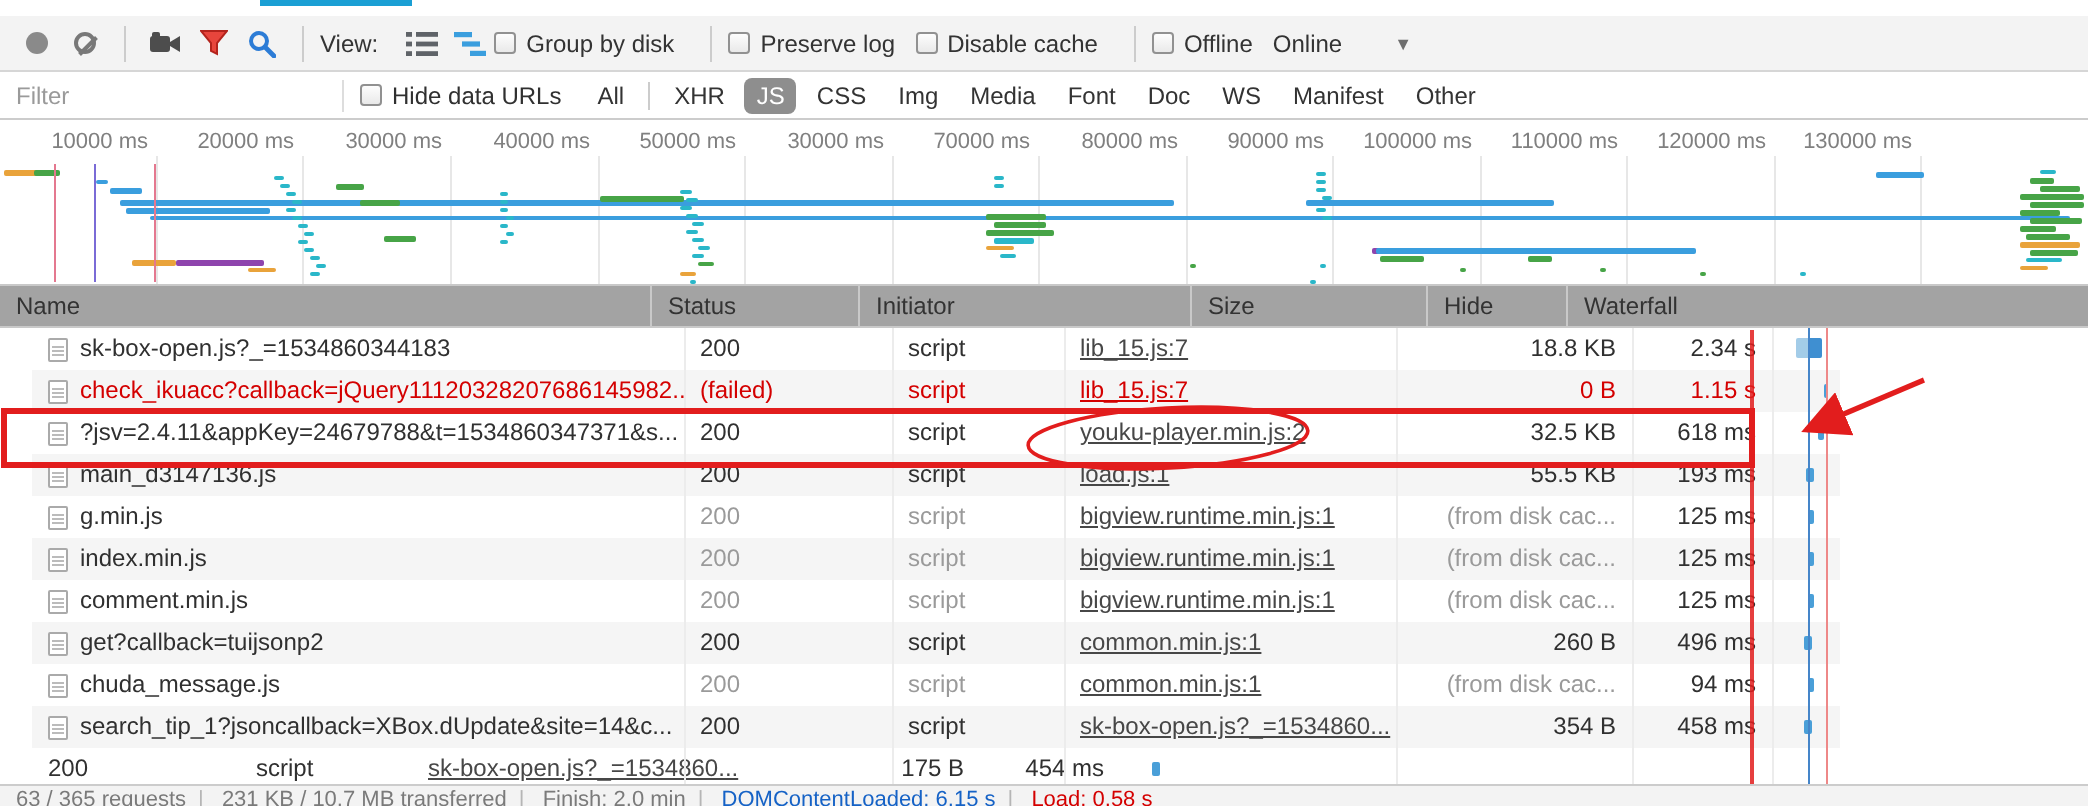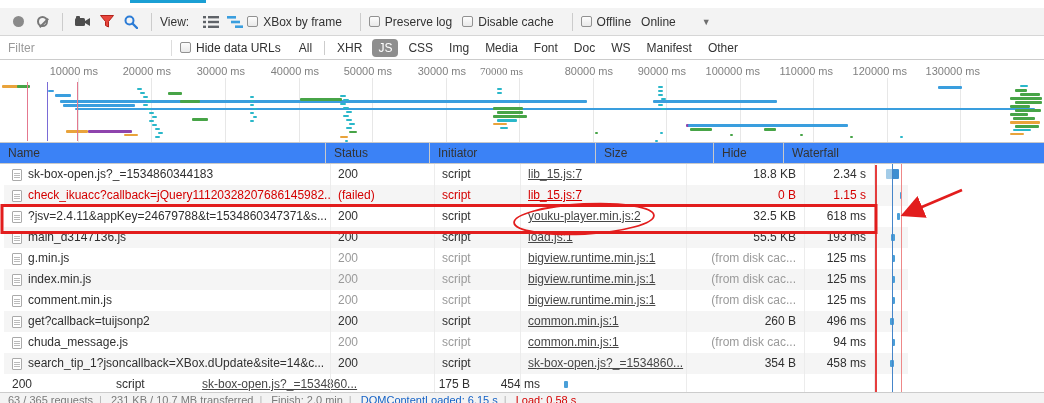--- a/index.html
+++ b/index.html
@@ -27,30 +27,30 @@
   #filterbar { left:0; top:36px; width:1044px; height:24px; background:#fff; border-bottom:1px solid #ccc; display:flex; align-items:center; padding:0 8px; }
   #filter-input { width:155px; height:18px; border:none; outline:none; font:12px "Liberation Sans",sans-serif; color:#333; background:transparent; }
   #filter-input::placeholder { color:#9a9a9a; }
   .fsep { width:1px; height:16px; background:#ddd; margin:0 8px; flex:none; }
   .pill { padding:2px 6px; margin:0 2px; border-radius:4px; color:#333; cursor:pointer; white-space:nowrap; }
   .pill.sel { background:#8e8e8e; color:#fff; }
   .pilldiv { width:1px; height:14px; background:#ccc; margin:0 4px; }
 
   
   #overview { left:0; top:60px; width:1044px; height:83px; background:#fff; border-bottom:1px solid #c9c9c9; overflow:hidden; }
-  .tick-label { position:absolute; top:5px; font-size:11px; color:#808080; white-space:nowrap; transform:translateX(-100%);margin-left:24px; }
+  .tick-label { position:absolute; top:5px; font-size:11px; color:#808080; white-space:nowrap; transform:translateX(-100%); }
   .gridline { position:absolute; top:18px; bottom:0; width:1px; background:#e7e7e7; }
   .ovbar { position:absolute; border-radius:1px; }
   .ovmarker { position:absolute; top:22px; bottom:1px; width:1px; }
 
   
-  #gridhead { left:0; top:143px; width:1044px; height:21px; background:#3b82f6; border-bottom:1px solid #c9c9c9; display:flex; }
+  #gridhead { left:0; top:143px; width:1044px; height:21px; background:#a3a3a3; border-bottom:1px solid #c9c9c9; display:flex; }
   .hcell { line-height:20px; padding:0 8px; border-right:1px solid #c9c9c9; color:#333; white-space:nowrap; overflow:hidden; flex:none; }
   .hcell:last-child { border-right:none; flex:1; }
-  #gridbody { left:4px; top:164px; width:904px; height:228px; overflow:hidden; }
+  #gridbody { left:16px; top:164px; width:904px; height:228px; overflow:hidden; }
   .row { display:flex; height:21px; line-height:21px; }
   .row.alt { background:#f5f5f5; }
   .cell { padding:0 8px; white-space:nowrap; overflow:hidden; flex:none; }
   .c-name { width:326px; display:flex; align-items:center; }
   .c-status { width:104px; }
   .c-type { width:86px; }
   .c-init { width:166px; }
   .c-size { width:118px; text-align:right; }
   .c-time { width:70px; text-align:right; }
   .c-wf { flex:1; position:relative; padding:0; }
@@ -127,21 +127,21 @@
     <svg class="icon" width="16" height="12" viewBox="0 0 16 12">
         <g fill="#3a9ede">
           <rect x="0" y="0" width="9" height="2.6"></rect>
           <rect x="4" y="4.7" width="9" height="2.6"></rect>
           <rect x="8" y="9.4" width="8" height="2.6"></rect>
         </g>
       </svg>
   </div>
   <div class="cbgroup">
     <span class="cb"></span>
-    <span>XBox by frame</span>
+    <span>Group by disk</span>
   </div>
   <div class="tsep"></div>
   <div class="cbgroup">
     <span class="cb"></span>
     <span>Preserve log</span>
   </div>
   <div class="cbgroup">
     <span class="cb"></span>
     <span>Disable cache</span>
   </div>
@@ -186,21 +186,21 @@
     <div class="tick-label" style="left: 147px;">20000 ms</div>
     <div class="gridline" style="left: 225px;"></div>
     <div class="tick-label" style="left: 221px;">30000 ms</div>
     <div class="gridline" style="left: 299px;"></div>
     <div class="tick-label" style="left: 295px;">40000 ms</div>
     <div class="gridline" style="left: 372px;"></div>
     <div class="tick-label" style="left: 368px;">50000 ms</div>
     <div class="gridline" style="left: 446px;"></div>
     <div class="tick-label" style="left: 442px;">30000 ms</div>
     <div class="gridline" style="left: 519px;"></div>
-    <div class="tick-label" style="left: 499px; font-family: Liberation Serif, serif;">70000 ms</div>
+    <div class="tick-label" style="left: 515px;">70000 ms</div>
     <div class="gridline" style="left: 593px;"></div>
     <div class="tick-label" style="left: 589px;">80000 ms</div>
     <div class="gridline" style="left: 666px;"></div>
     <div class="tick-label" style="left: 662px;">90000 ms</div>
     <div class="gridline" style="left: 740px;"></div>
     <div class="tick-label" style="left: 736px;">100000 ms</div>
     <div class="gridline" style="left: 813px;"></div>
     <div class="tick-label" style="left: 809px;">110000 ms</div>
     <div class="gridline" style="left: 887px;"></div>
     <div class="tick-label" style="left: 883px;">120000 ms</div>

